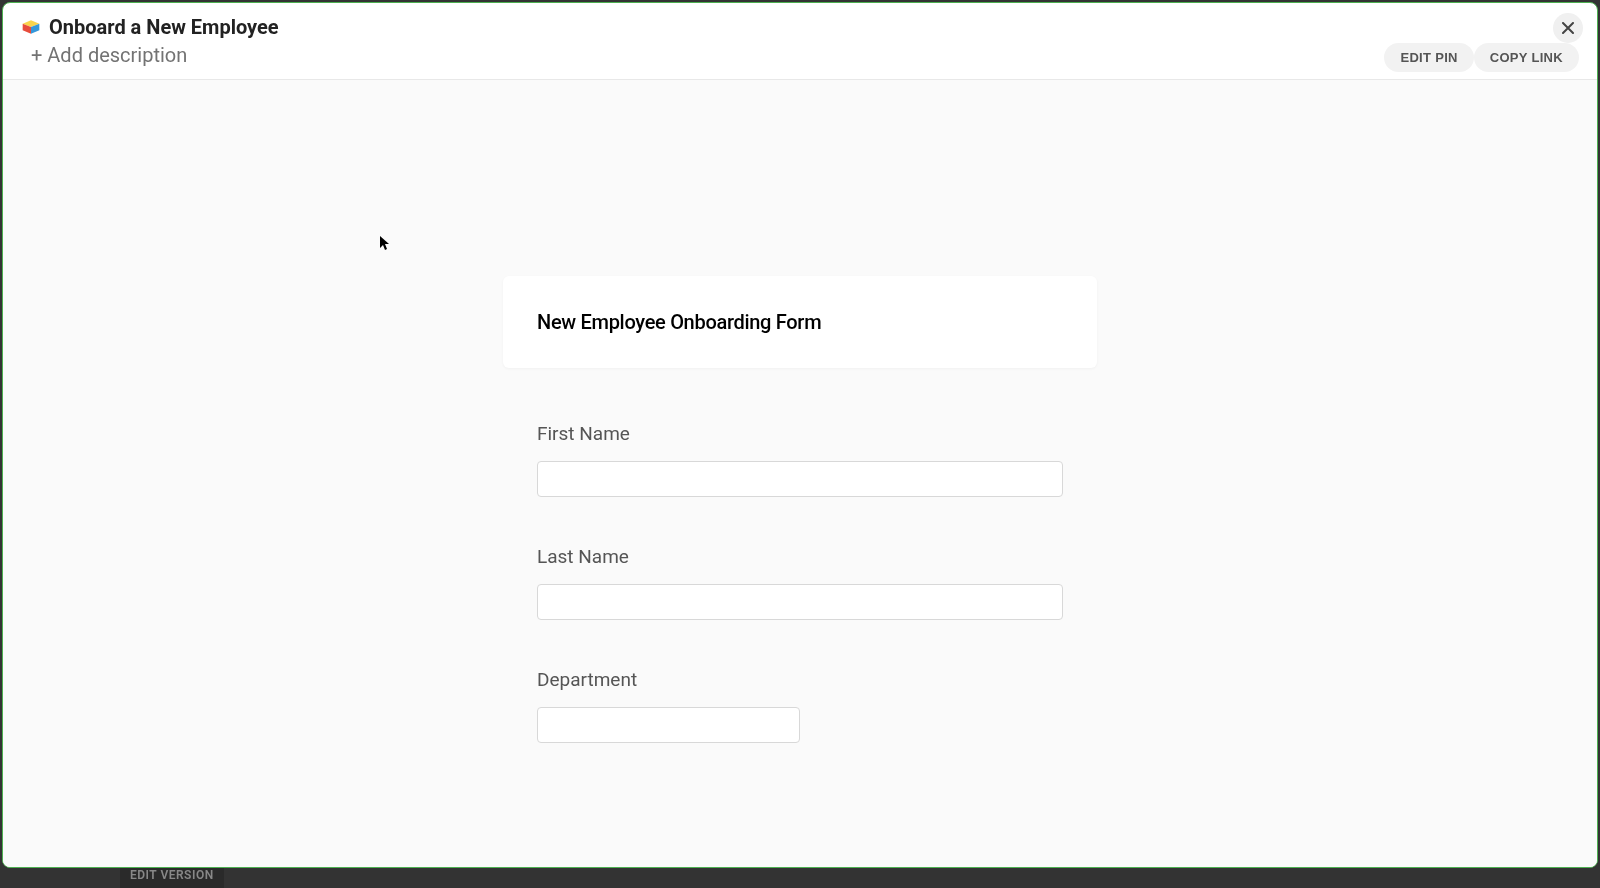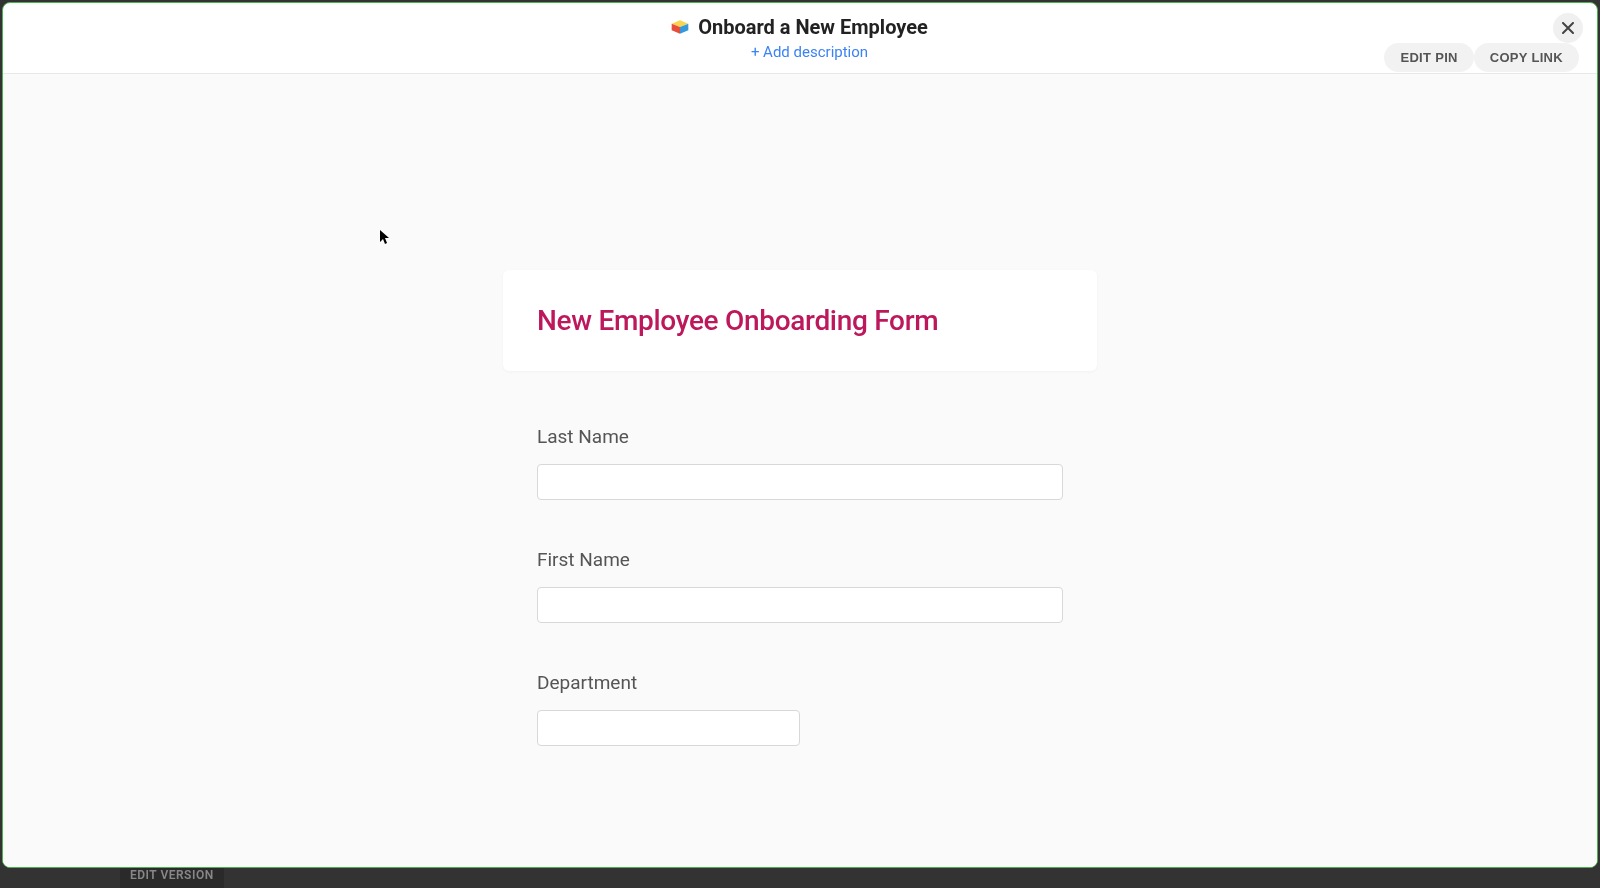--- a/index.html
+++ b/index.html
@@ -47,21 +47,20 @@
       display: flex;
       flex-direction: column;
     }
     .modal-header {
       padding: 12px 20px 12px 18px;
       border-bottom: 1px solid #e8e8e8;
       display: flex;
       flex-direction: column;
       gap: 4px;
       position: relative;
-      align-items: center;
     }
     .header-top {
       display: flex;
       align-items: center;
       gap: 8px;
     }
     .app-logo {
       width: 20px;
       height: 20px;
       position: relative;
@@ -70,23 +69,23 @@
     .app-logo svg {
       width: 100%;
       height: 100%;
     }
     .page-title {
       font-size: 20px;
       font-weight: 700;
       color: #222;
     }
     .add-description {
-      font-size: 15px;
-      color: #3b82f6;
-      margin-left: 21px;
+      font-size: 20px;
+      color: #737373;
+      margin-left: 10px;
       cursor: pointer;
     }
     .header-actions {
       position: absolute;
       right: 14px;
       top: 10px;
       display: flex;
       align-items: center;
       gap: 10px;
     }
@@ -129,23 +128,23 @@
     }
     .form-card {
       width: 594px;
       margin: 196px auto 0;
       background: #fff;
       border-radius: 6px;
       padding: 34px 34px;
       box-shadow: 0 1px 3px rgba(0,0,0,0.04);
     }
     .form-title {
-      font-size: 28px;
+      font-size: 20px;
       font-weight: 500;
-      color: #be185d;
+      color: #000000;
       letter-spacing: -0.3px;
     }
     .form-fields {
       width: 594px;
       margin: 54px auto 0;
       padding: 0 34px 40px;
     }
     .field-group {
       margin-bottom: 48px;
     }
@@ -215,25 +214,25 @@
         <path d="M0 0 L0 12 L3 9 L5 14 L7 13 L5 8 L9 8 Z" fill="#000"></path>
       </svg>
     </div>
 
     <div class="form-card">
       <h2 class="form-title">New Employee Onboarding Form</h2>
     </div>
 
     <div class="form-fields">
       <div class="field-group">
-        <label class="field-label">Last Name</label>
+        <label class="field-label">First Name</label>
         <input type="text" class="text-input" value="" style="">
       </div>
       <div class="field-group">
-        <label class="field-label">First Name</label>
+        <label class="field-label">Last Name</label>
         <input type="text" class="text-input" value="" style="">
       </div>
       <div class="field-group">
         <label class="field-label">Department</label>
         <input type="text" class="text-input narrow" value="" style="">
       </div>
     </div>
   </div>
 </div>
 

